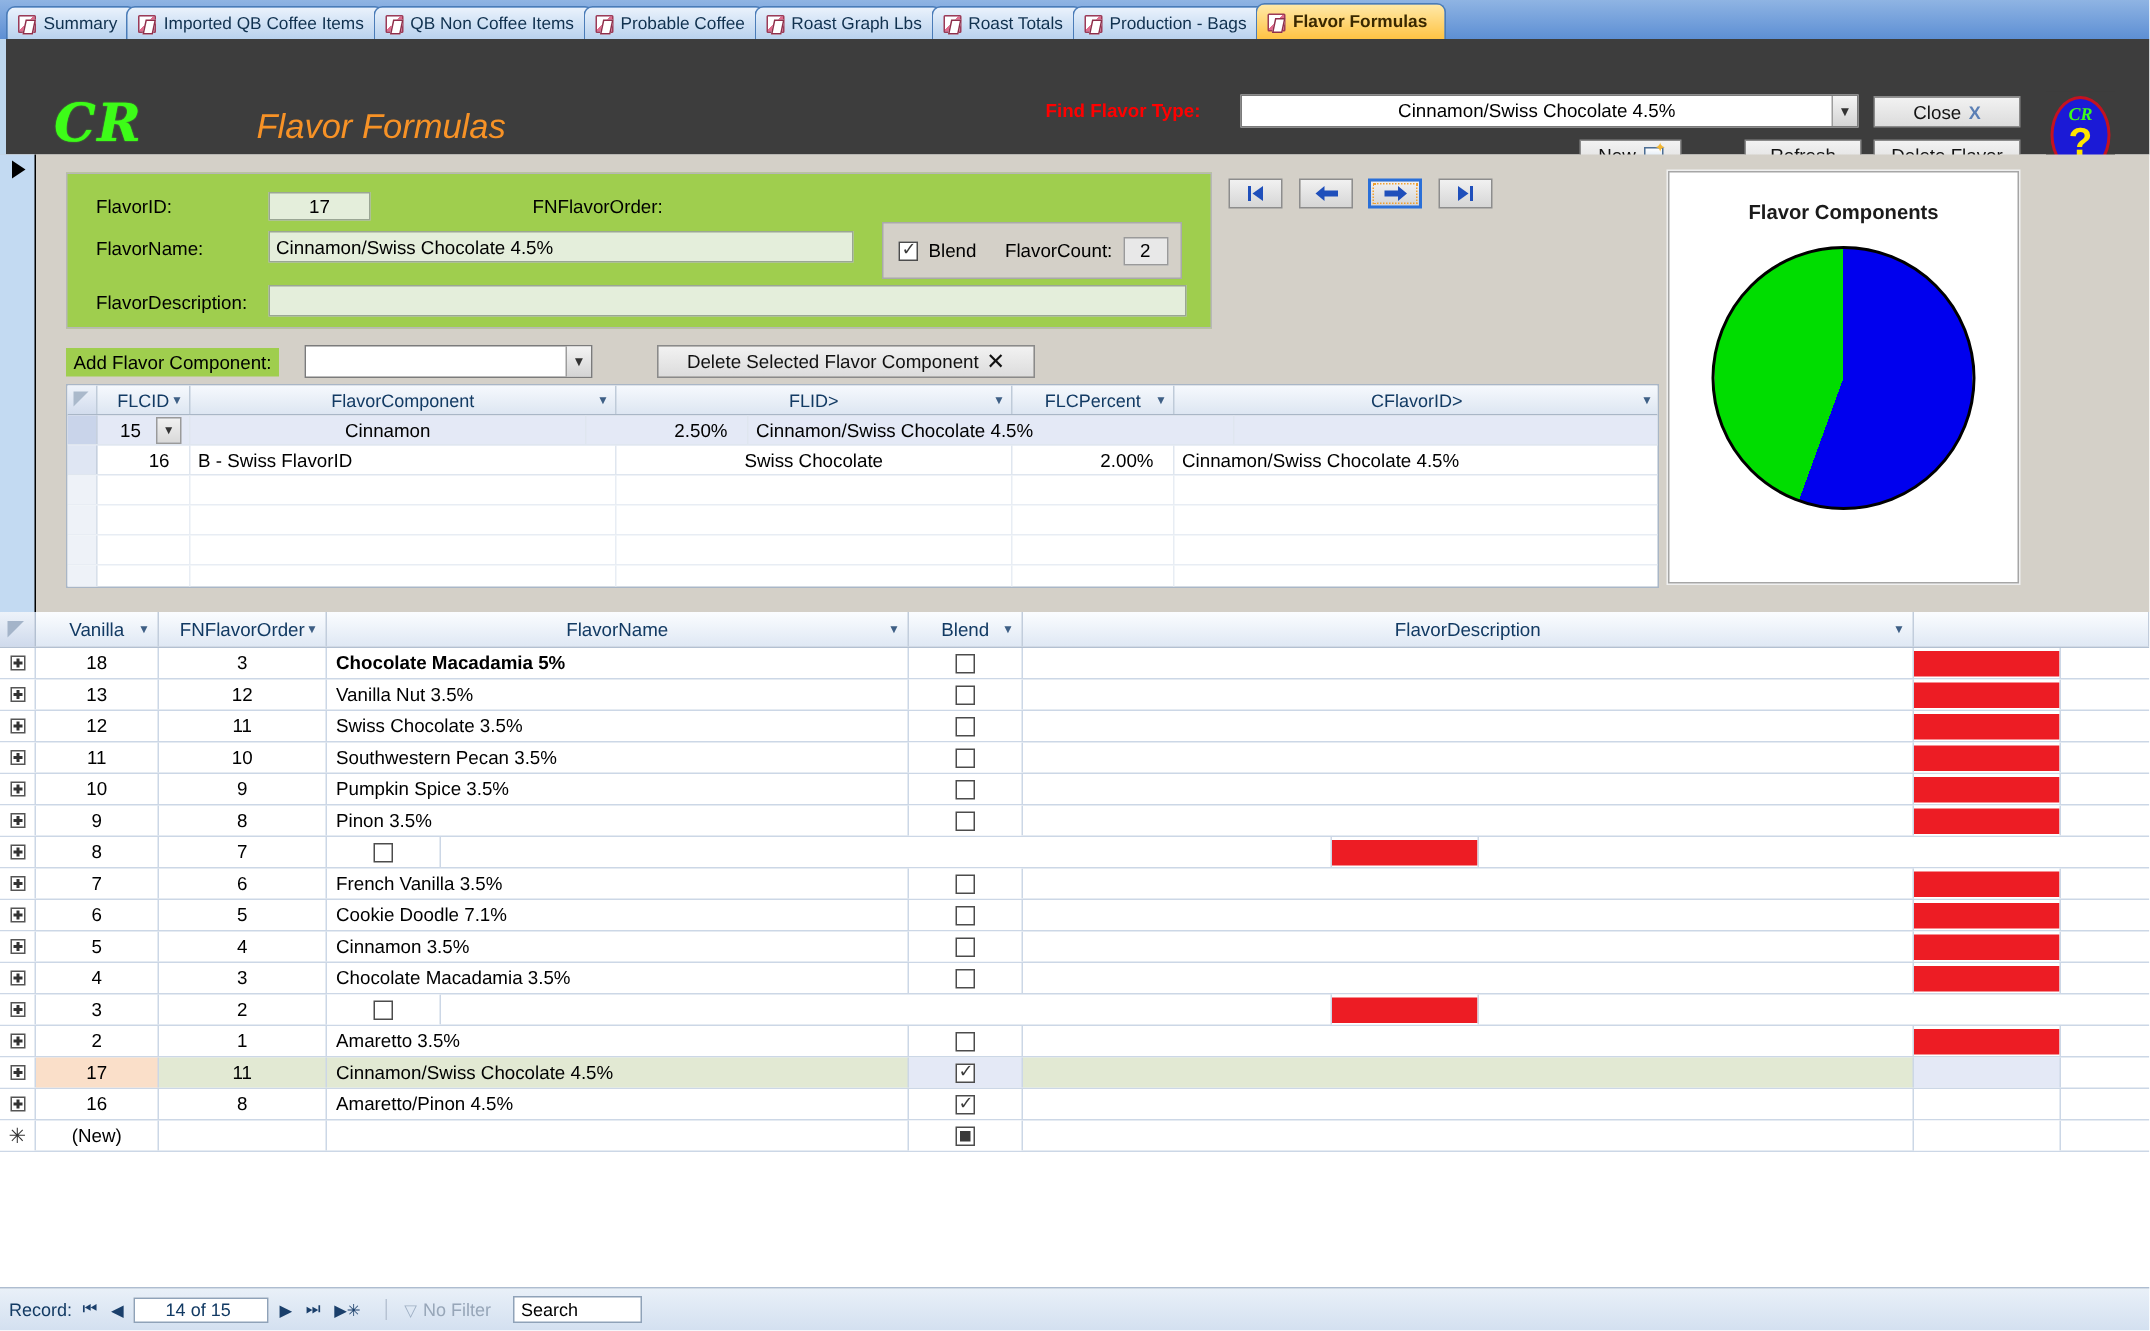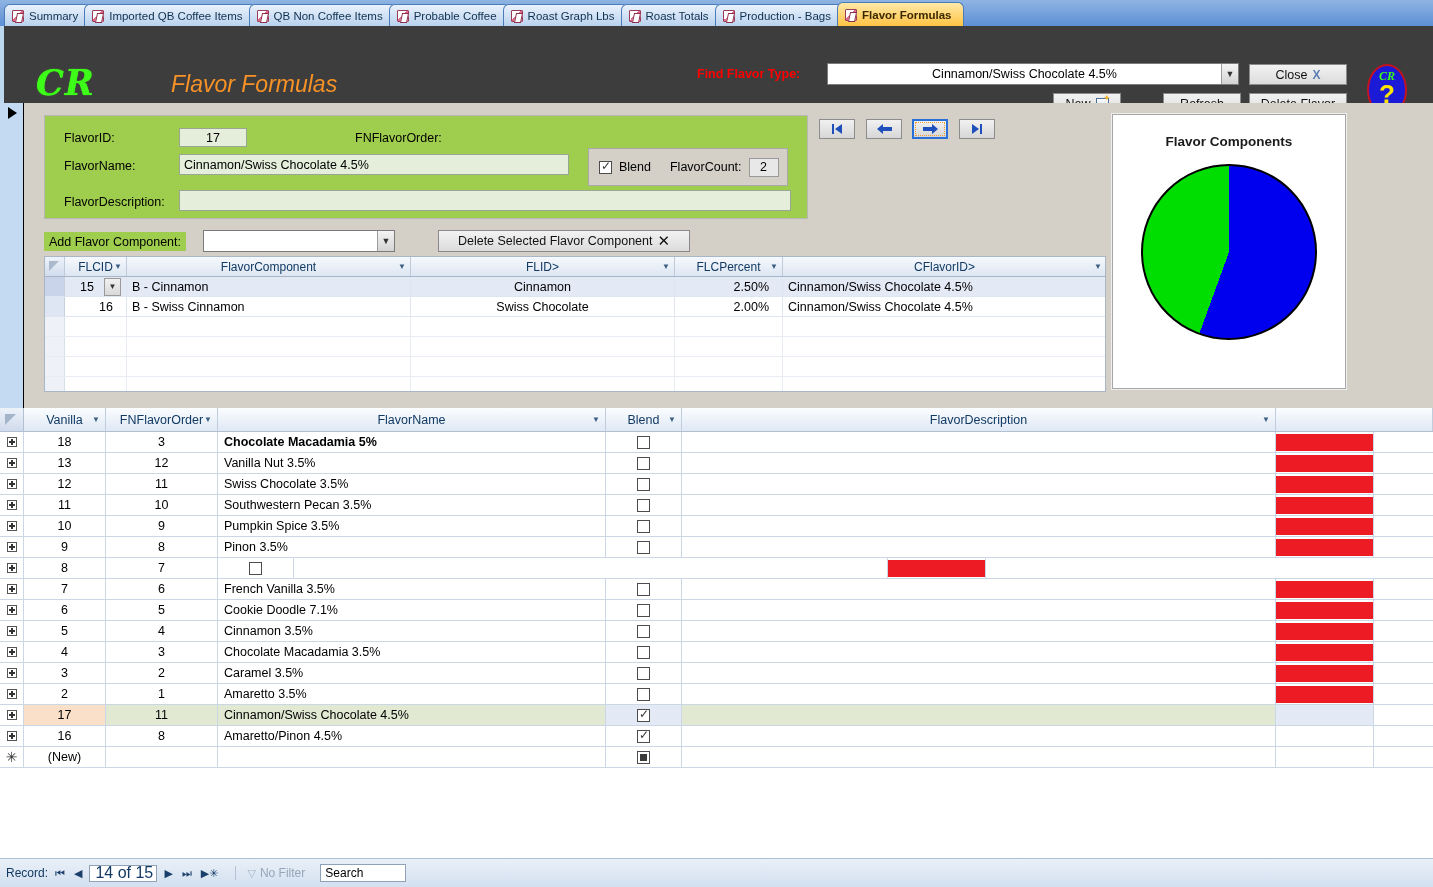--- a/index.html
+++ b/index.html
@@ -347,22 +347,22 @@
 
   .statusbar {
     position:absolute; left:0; top:858px; width:1433px; height:29px;
     background:linear-gradient(#e9f0f8,#d3e0f0);
     border-top:1px solid #aebdd0;
     display:flex; align-items:center; padding-left:6px; gap:5px;
     font-size:12px; color:#123a63;
   }
   .statusbar .nb { color:#1a3f6b; font-size:11px; padding:0 2px; cursor:pointer; }
   .statusbar .rbox {
-    width:68px; height:17px; background:#fff; border:1px solid #8fa2b8;
-    display:flex; align-items:center; padding-left:5px; font-size:16px;
+    width:90px; height:17px; background:#fff; border:1px solid #8fa2b8;
+    display:flex; align-items:center; padding-left:20px; font-size:12px;
   }
   .statusbar .flt {
     display:flex; align-items:center; gap:4px; margin-left:10px;
     color:#97a6b8; border-left:1px solid #b7c3d3; padding-left:11px;
   }
   .statusbar .srch {
     width:86px; height:18px; background:#fff; border:1px solid #8fa2b8;
     margin-left:10px; display:flex; align-items:center; padding-left:4px;
     font-size:12px; color:#000;
   }
@@ -526,40 +526,37 @@
         <span class="ddarrow">▼</span>
       </div>
     </div>
   <div id="sub-body">
       <div class="ds-row sel">
         <div class="rh"></div>
         <div class="c num" style="width: 62px; flex: 0 0 auto; justify-content: space-between;">
           <span style="flex: 1 1 0%; text-align: center;">15</span>
           <span class="cellcombo">▼</span>
         </div>
-        <div class="c " style="width: 284px; flex: 0 0 auto;">
-          <span>B - Cinnamon</span>
-        </div>
         <div class="c ctr" style="width: 264px; flex: 0 0 auto;">
           <span>Cinnamon</span>
         </div>
         <div class="c num" style="width: 108px; flex: 0 0 auto;">
           <span style="width: 100%; text-align: right; padding-right: 8px;">2.50%</span>
         </div>
         <div class="c " style="width: 324px; flex: 0 0 auto;">
           <span>Cinnamon/Swiss Chocolate 4.5%</span>
         </div>
       </div>
       <div class="ds-row">
         <div class="rh"></div>
         <div class="c num" style="width: 62px; flex: 0 0 auto;">
           <span style="width: 100%; text-align: right; padding-right: 8px;">16</span>
         </div>
         <div class="c " style="width: 284px; flex: 0 0 auto;">
-          <span>B - Swiss Cinnamon</span>
+          <span>B - Swiss FlavorID</span>
         </div>
         <div class="c ctr" style="width: 264px; flex: 0 0 auto;">
           <span>Swiss Chocolate</span>
         </div>
         <div class="c num" style="width: 108px; flex: 0 0 auto;">
           <span style="width: 100%; text-align: right; padding-right: 8px;">2.00%</span>
         </div>
         <div class="c " style="width: 324px; flex: 0 0 auto;">
           <span>Cinnamon/Swiss Chocolate 4.5%</span>
         </div>
@@ -893,23 +890,20 @@
       </div>
       <div class="mg-row">
         <div class="exp">
           <i></i>
         </div>
         <div class="c num" style="width: 82px; flex: 0 0 auto;">
           <span style="width: 100%; text-align: center;">3</span>
         </div>
         <div class="c num" style="width: 112px; flex: 0 0 auto;">
           <span style="width: 100%; text-align: center;">2</span>
-        </div>
-        <div class="c " style="width: 388px; flex: 0 0 auto;">
-          <span>Caramel 3.5%</span>
         </div>
         <div class="c ctr" style="width: 76px; flex: 0 0 auto; background: rgb(255, 255, 255);">
           <span class="cb"></span>
         </div>
         <div class="c " style="width: 594px; flex: 0 0 auto;">
           <span></span>
         </div>
         <div class="c " style="width: 98px; flex: 0 0 auto; background: rgb(255, 255, 255); padding: 0px;">
           <div style="width: 100%; height: 17px; background: rgb(237, 28, 36);"></div>
         </div>

